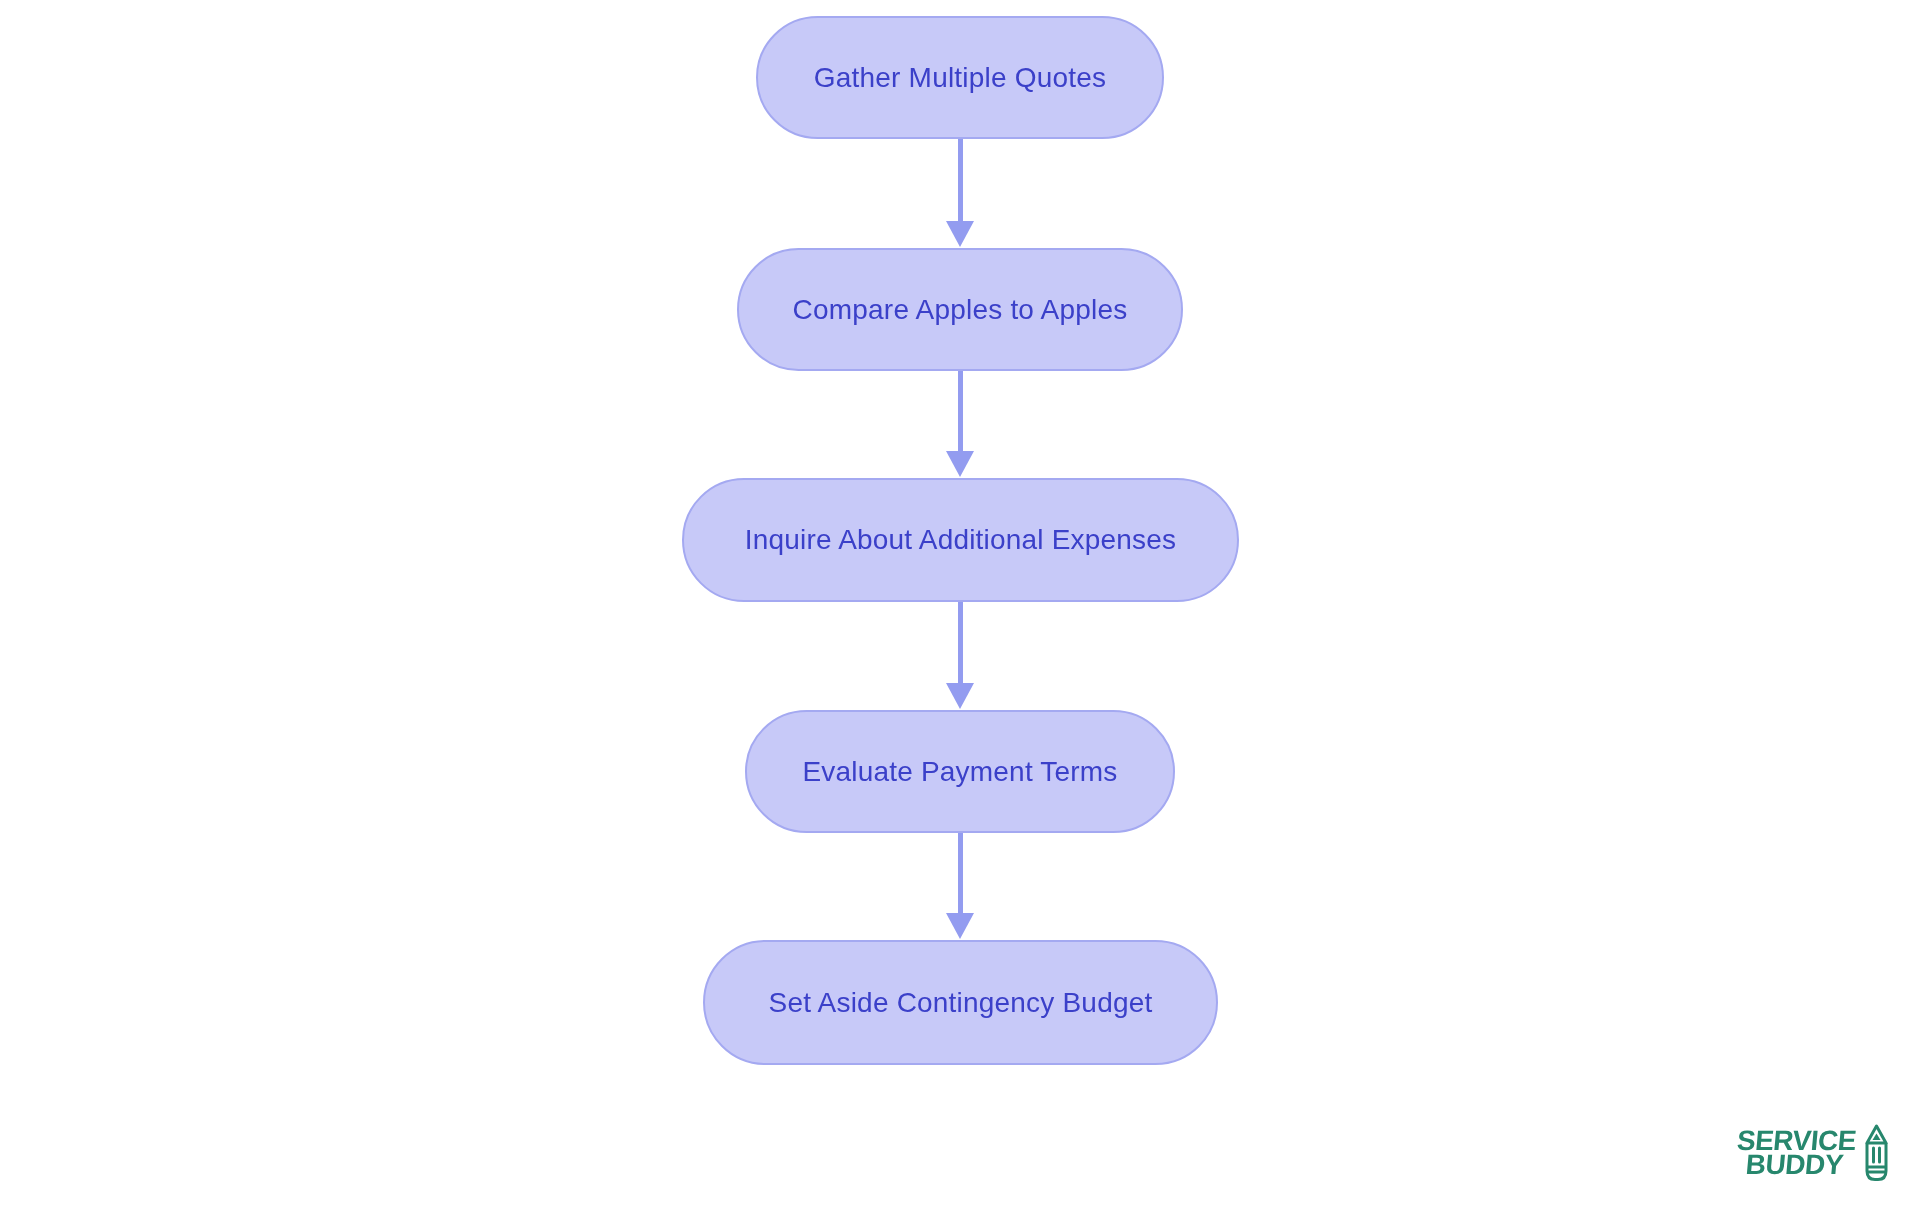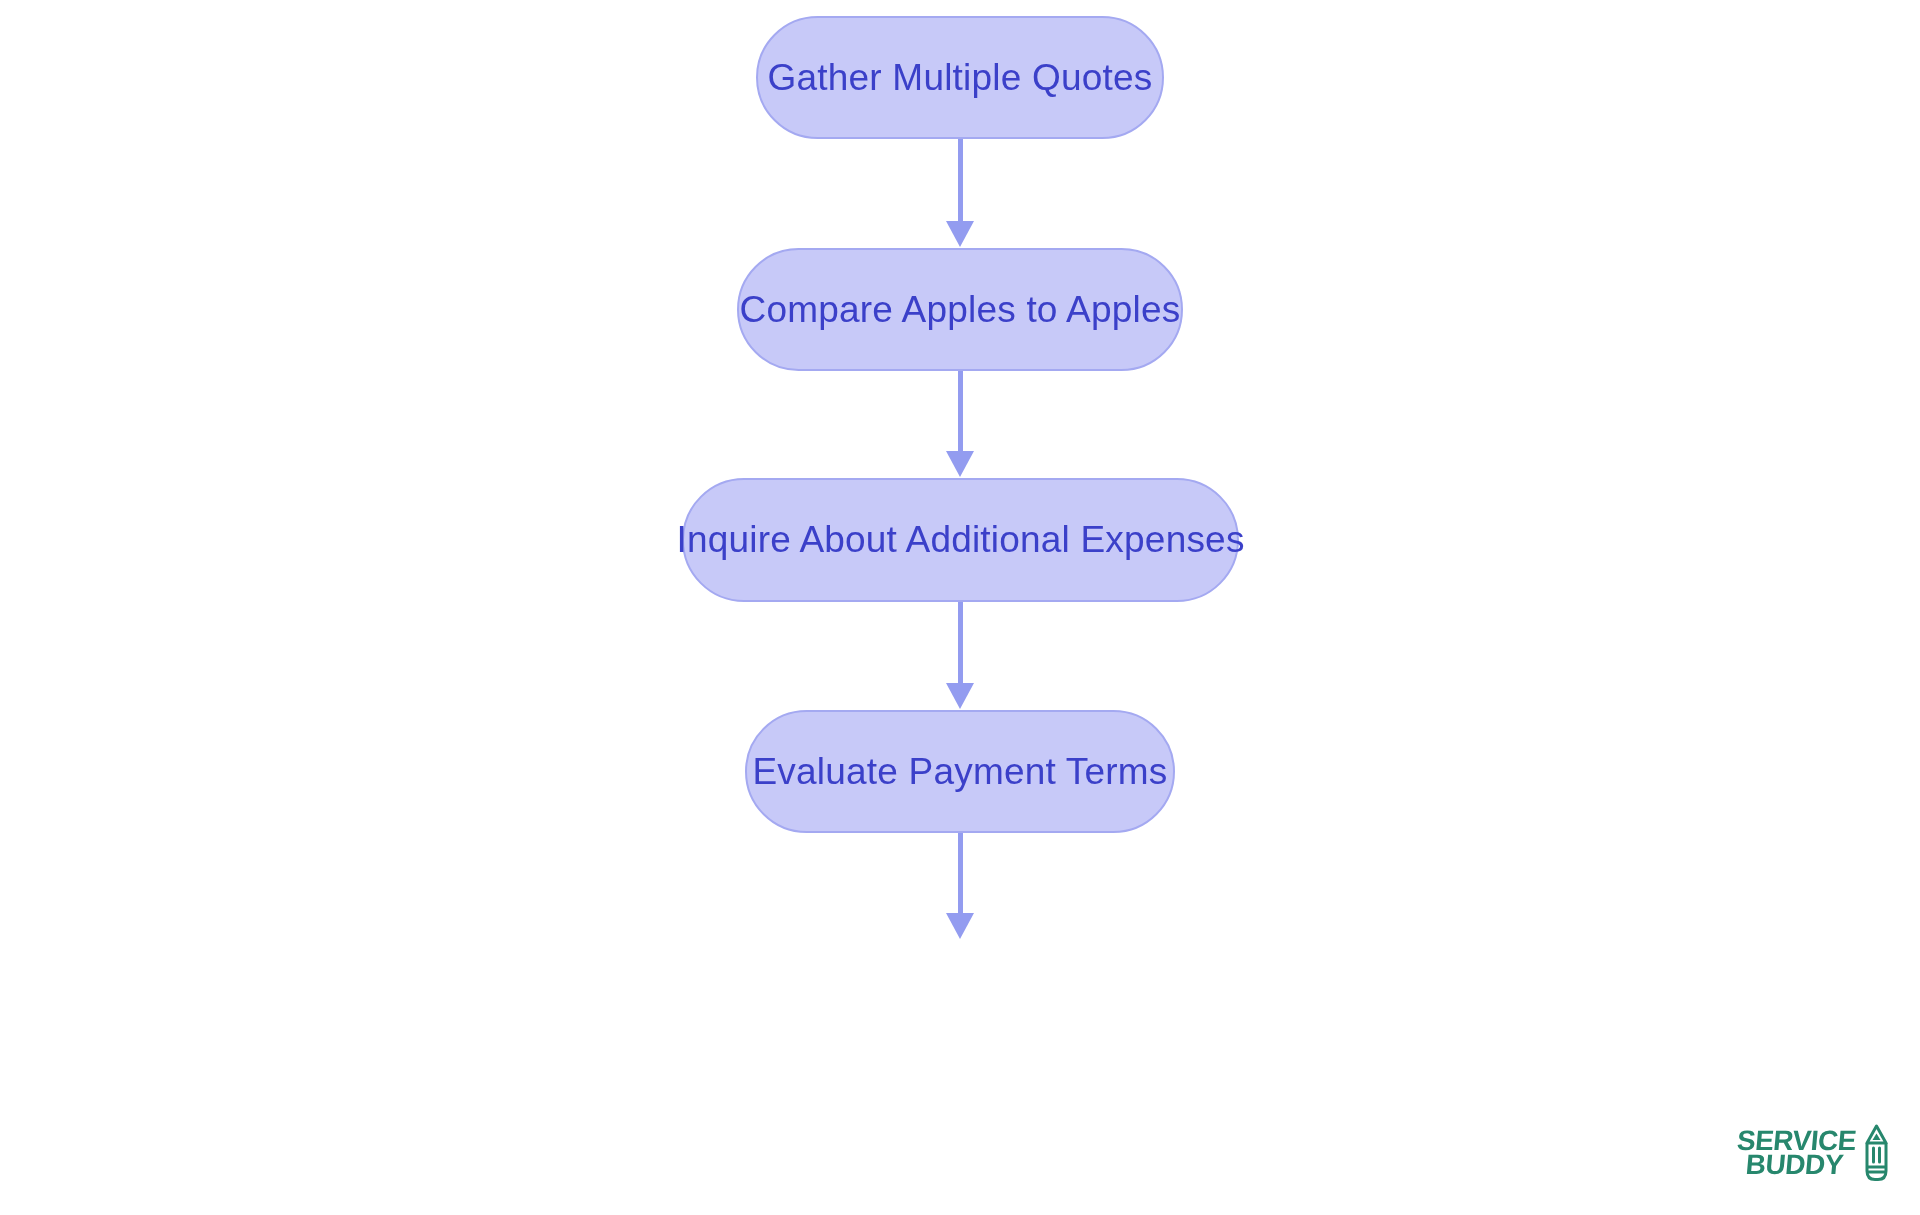--- a/index.html
+++ b/index.html
@@ -24,21 +24,21 @@
     position: absolute;
     background: var(--node-fill);
     border: 2px solid var(--node-border);
     border-radius: 64px;
     display: flex;
     align-items: center;
     justify-content: center;
   }
   .flow-node .label {
     color: var(--node-text);
-    font-size: 37px;
+    font-size: 28px;
     letter-spacing: 0.2px;
     white-space: nowrap;
   }
   .node-1 { left: 756px; top: 16px;  width: 408px; height: 123px; }
   .node-2 { left: 737px; top: 248px; width: 446px; height: 123px; }
   .node-3 { left: 682px; top: 478px; width: 557px; height: 124px; text-align: right; }
   .node-4 { left: 745px; top: 710px; width: 430px; height: 123px; justify-content: center; }
   .node-5 { left: 703px; top: 940px; width: 515px; height: 125px; }
 
   .flow-arrow { position: absolute; left: 946px; width: 28px; }
@@ -110,20 +110,23 @@
 
   <div class="flow-node node-4">
     <span class="label">Evaluate Payment Terms</span>
   </div>
 
   <div class="flow-arrow arrow-4">
     <div class="arrow-line"></div>
     <div class="arrow-head"></div>
   </div>
 
+  <div class="flow-node node-5">
+    <span class="label">Set Aside Contingency Budget</span>
+  </div>
 
   <div class="logo">
     <div class="logo-text">
       <span class="logo-line">SERVICE</span>
       <span class="logo-line">BUDDY</span>
     </div>
     <div class="pencil-icon">
       <svg width="27" height="58" viewBox="0 0 27 58" fill="none" xmlns="http://www.w3.org/2000/svg">
 
         <path d="M13.5 2 L23 19 H4 Z" stroke="#27876d" stroke-width="3" stroke-linejoin="round" fill="none"></path>

